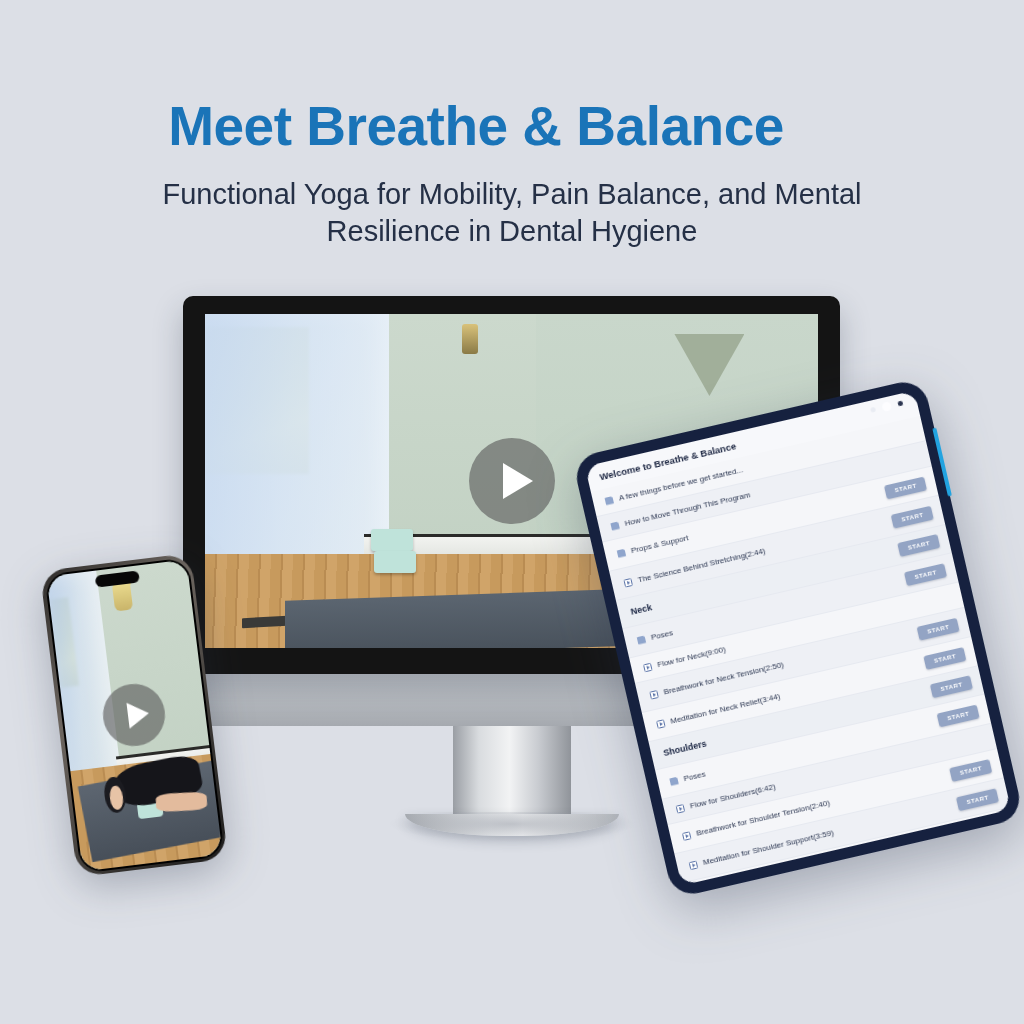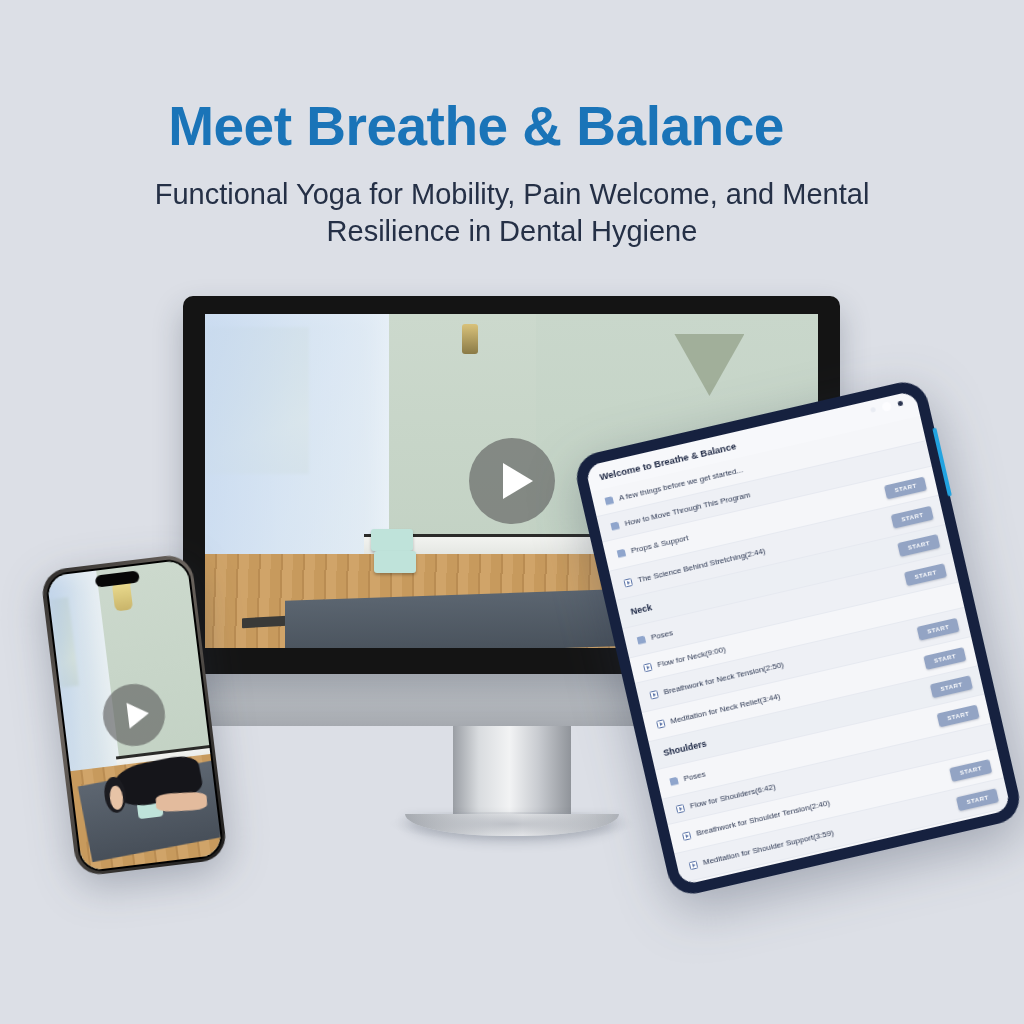--- a/index.html
+++ b/index.html
@@ -289,21 +289,21 @@
     box-shadow:0 1px 2px rgba(20,30,60,.2);
   }
   .start-slot { width:40px; flex:0 0 40px; display:flex; justify-content:flex-end; }
 </style>
 </head>
 <body>
 
 <div class="stage">
 
   <div class="title">Meet Breathe &amp; Balance</div>
-  <div class="subtitle">Functional Yoga for Mobility, Pain Welcome, and Mental Resilience in Dental Hygiene</div>
+  <div class="subtitle">Functional Yoga for Mobility, Pain Balance, and Mental Resilience in Dental Hygiene</div>
 
   <div class="monitor">
     <div class="mon-bezel">
       <div class="mon-screen">
         <div class="scene">
           <div class="wall"></div>
           <div class="wall-right"></div>
           <div class="triangle-art"></div>
           <div class="sconce"></div>
           <div class="window-green"></div>

